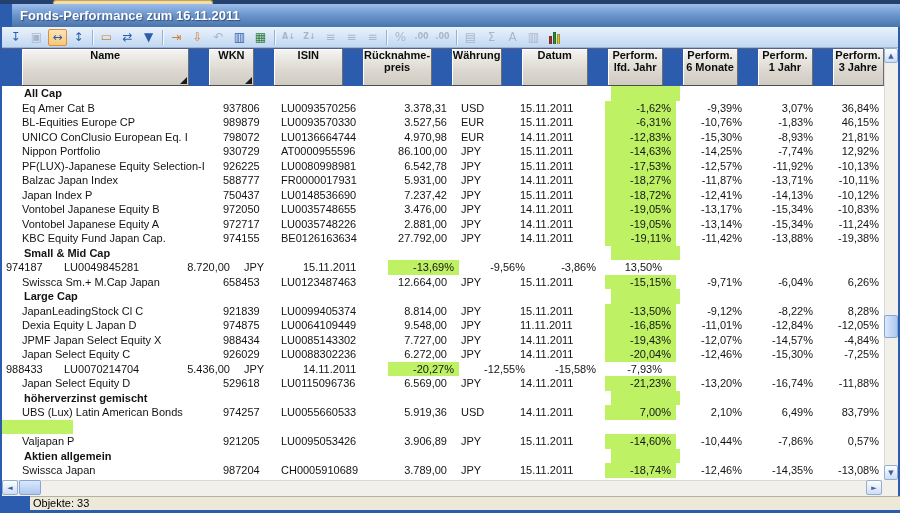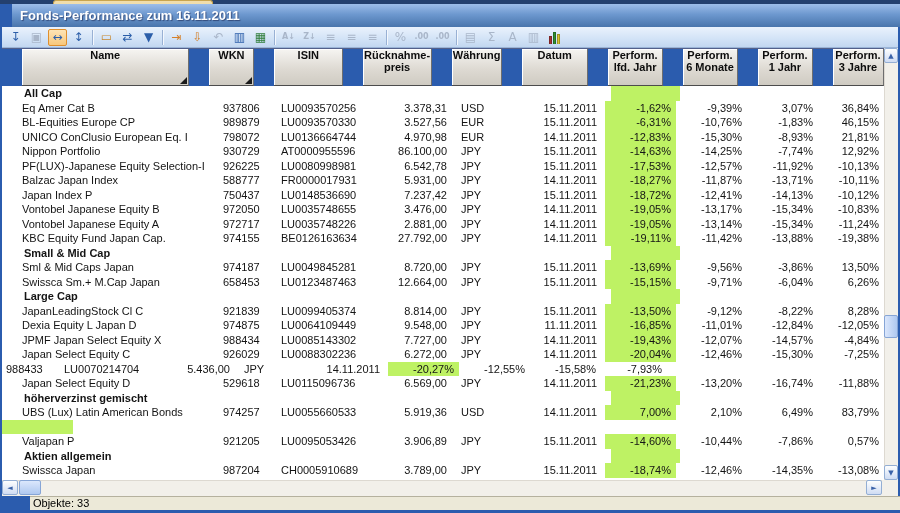--- a/index.html
+++ b/index.html
@@ -53,21 +53,21 @@
     font-size:11px;color:#141414;}
   .trow{display:flex;height:14.5px;line-height:14.5px;white-space:nowrap;}
   .cell{overflow:hidden;box-sizing:border-box;}
   .band{background:#bef264;}
   .gname{font-weight:bold;padding-left:4px;}
   .fund .k-name{padding-left:20px;}
   .k-wkn{padding-left:4px;}
   .k-isin{padding-left:4px;}
   .k-preis{text-align:right;padding-right:8px;}
   .k-waehrung{padding-left:6px;}
-  .k-datum{text-align:right;padding-right:8px;}
+  .k-datum{text-align:left;padding-right:8px;}
   .k-p_lfd,.k-p_6m,.k-p_1j,.k-p_3j{text-align:right;padding-right:5px;}
 
   
   .vscroll{position:absolute;left:884px;top:48px;width:14px;height:432px;background:#f2f0ea;box-shadow:inset 1px 0 0 #ddd9d1;}
   .sbtn{position:absolute;left:0;width:14px;height:15px;background:linear-gradient(180deg,#fdfefe,#cfdcf3);
     border:1px solid #93aed4;border-radius:2px;box-sizing:border-box;display:flex;align-items:center;justify-content:center;
     font-size:7px;color:#3a62a8;font-family:"DejaVu Sans",sans-serif;}
   .sbtn.up{top:0;}
   .sbtn.down{bottom:0;}
   .vthumb{position:absolute;left:0;top:267px;width:14px;height:23px;
@@ -283,21 +283,20 @@
         <div class="cell c9 k-p_3j">-19,38%</div>
       </div>
       <div class="trow group">
         <div class="cell gname">Small &amp; Mid Cap</div>
         <div class="cell c6 band"></div>
         <div class="cell c7"></div>
         <div class="cell c8"></div>
         <div class="cell c9"></div>
       </div>
       <div class="trow fund">
-        <div class="cell c0 k-name">Sml &amp; Mid Caps Japan</div>
         <div class="cell c1 k-wkn">974187</div>
         <div class="cell c2 k-isin">LU0049845281</div>
         <div class="cell c3 k-preis">8.720,00</div>
         <div class="cell c4 k-waehrung">JPY</div>
         <div class="cell c5 k-datum">15.11.2011</div>
         <div class="cell c6 k-p_lfd band">-13,69%</div>
         <div class="cell c7 k-p_6m">-9,56%</div>
         <div class="cell c8 k-p_1j">-3,86%</div>
         <div class="cell c9 k-p_3j">13,50%</div>
       </div>

